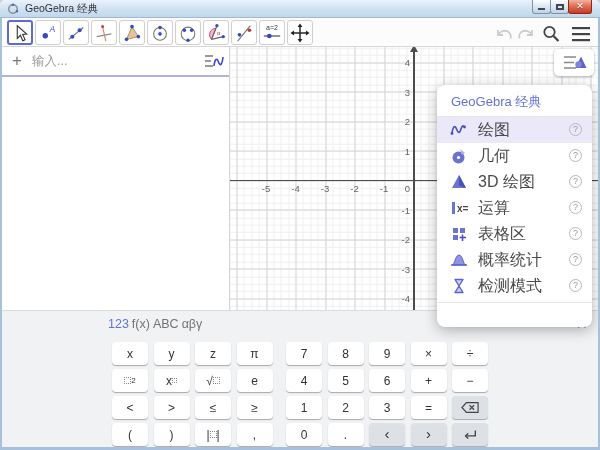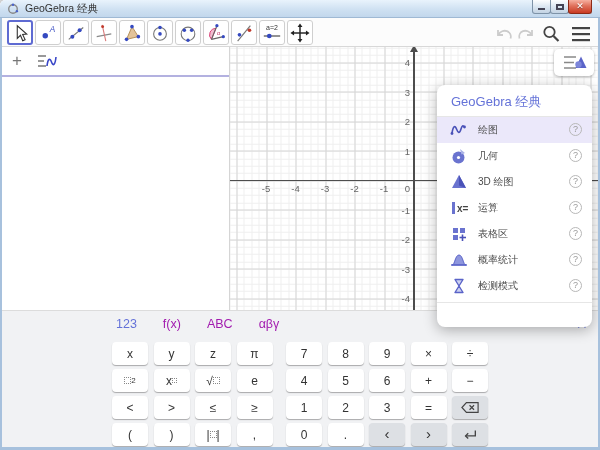--- a/index.html
+++ b/index.html
@@ -69,30 +69,30 @@
     border-radius:5px; box-shadow:0 1px 3px rgba(0,0,0,.3); z-index:8; display:flex; align-items:center; justify-content:center; }
 
   
   #menu-panel { position:absolute; left:437px; top:85px; width:155px; height:242px; background:#fff;
     border-radius:8px; box-shadow:0 3px 14px rgba(0,0,0,.3); z-index:40; padding-top:6px; }
   #menu-header { height:22px; padding-left:14px; font-size:13px; color:#6472d8; display:flex; align-items:center; }
   #menu-divider-top { height:1px; background:#e6e6e6; margin-top:3px; }
   .menu-item { position:relative; height:26px; display:flex; align-items:center; padding-left:13px; }
   .menu-item.selected { background:#ebe8fa; }
   .menu-item .mi-icon { width:18px; height:18px; margin-right:10px; flex:0 0 18px; }
-  .menu-item .mi-label { font-size:10px; color:#4a4a4a; }
+  .menu-item .mi-label { font-size:16px; color:#4a4a4a; }
   .menu-item .mi-help { position:absolute; right:10px; top:6px; width:13px; height:13px; border:1px solid #b8b8b8;
     border-radius:50%; font-size:9px; color:#999; text-align:center; line-height:11px; }
   .menu-sep { height:1px; background:#e6e6e6; margin:3px 0; }
 
   
   #keyboard { position:absolute; left:2px; top:310px; width:596px; height:137px; background:#f1f2f4;
               border-top:1px solid #dcdcdc; z-index:20; }
-  #kb-tabs { position:absolute; left:114px; top:0; height:26px; display:flex; align-items:center; gap:26px; }
-  .kb-tab { font-size:12.5px; color:#a21caf; }
+  #kb-tabs { position:absolute; left:106px; top:0; height:26px; display:flex; align-items:center; gap:3px; }
+  .kb-tab { font-size:12.5px; color:#737373; }
   .kb-tab.active { color:#6472d8; }
   #kb-more { position:absolute; left:462px; top:0; height:26px; display:flex; align-items:center;
              font-size:13px; letter-spacing:1px; color:#555; font-weight:bold; }
   #kb-close { position:absolute; left:574px; top:0; height:26px; display:flex; align-items:center;
               font-size:14px; color:#6472d8; }
   .kb-row { position:absolute; left:110px; display:flex; }
   .key { width:36px; height:23px; background:#fff; border-radius:4px; box-shadow:0 1px 1px rgba(0,0,0,.3);
          margin-right:5.5px; font-size:12px; color:#333; display:flex; align-items:center; justify-content:center; }
   .key.gray { background:#dde0e4; }
   .key sup { font-size:8px; line-height:1; }
@@ -241,20 +241,21 @@
             <rect x="1" y="7" width="18" height="2.2"></rect>
             <rect x="1" y="13" width="18" height="2.2"></rect>
           </g>
         </svg>
     </div>
   </div>
 
   <div id="algebra-panel">
     <div id="input-row">
       <div id="add-button">+</div>
+      <input id="algebra-input" placeholder="输入..." style="">
       <div id="input-menu-icon">
         <svg width="22" height="16" viewBox="0 0 22 16">
             <g stroke="#777" stroke-width="1.4">
               <line x1="2" y1="3" x2="10" y2="3"></line>
               <line x1="2" y1="8" x2="8" y2="8"></line>
               <line x1="2" y1="13" x2="10" y2="13"></line>
             </g>
             <path d="M11,13 C12,5 14,5 15.5,9 C17,13 19,13 20,4" fill="none" stroke="#3a47c8" stroke-width="1.6"></path>
           </svg>
       </div>

